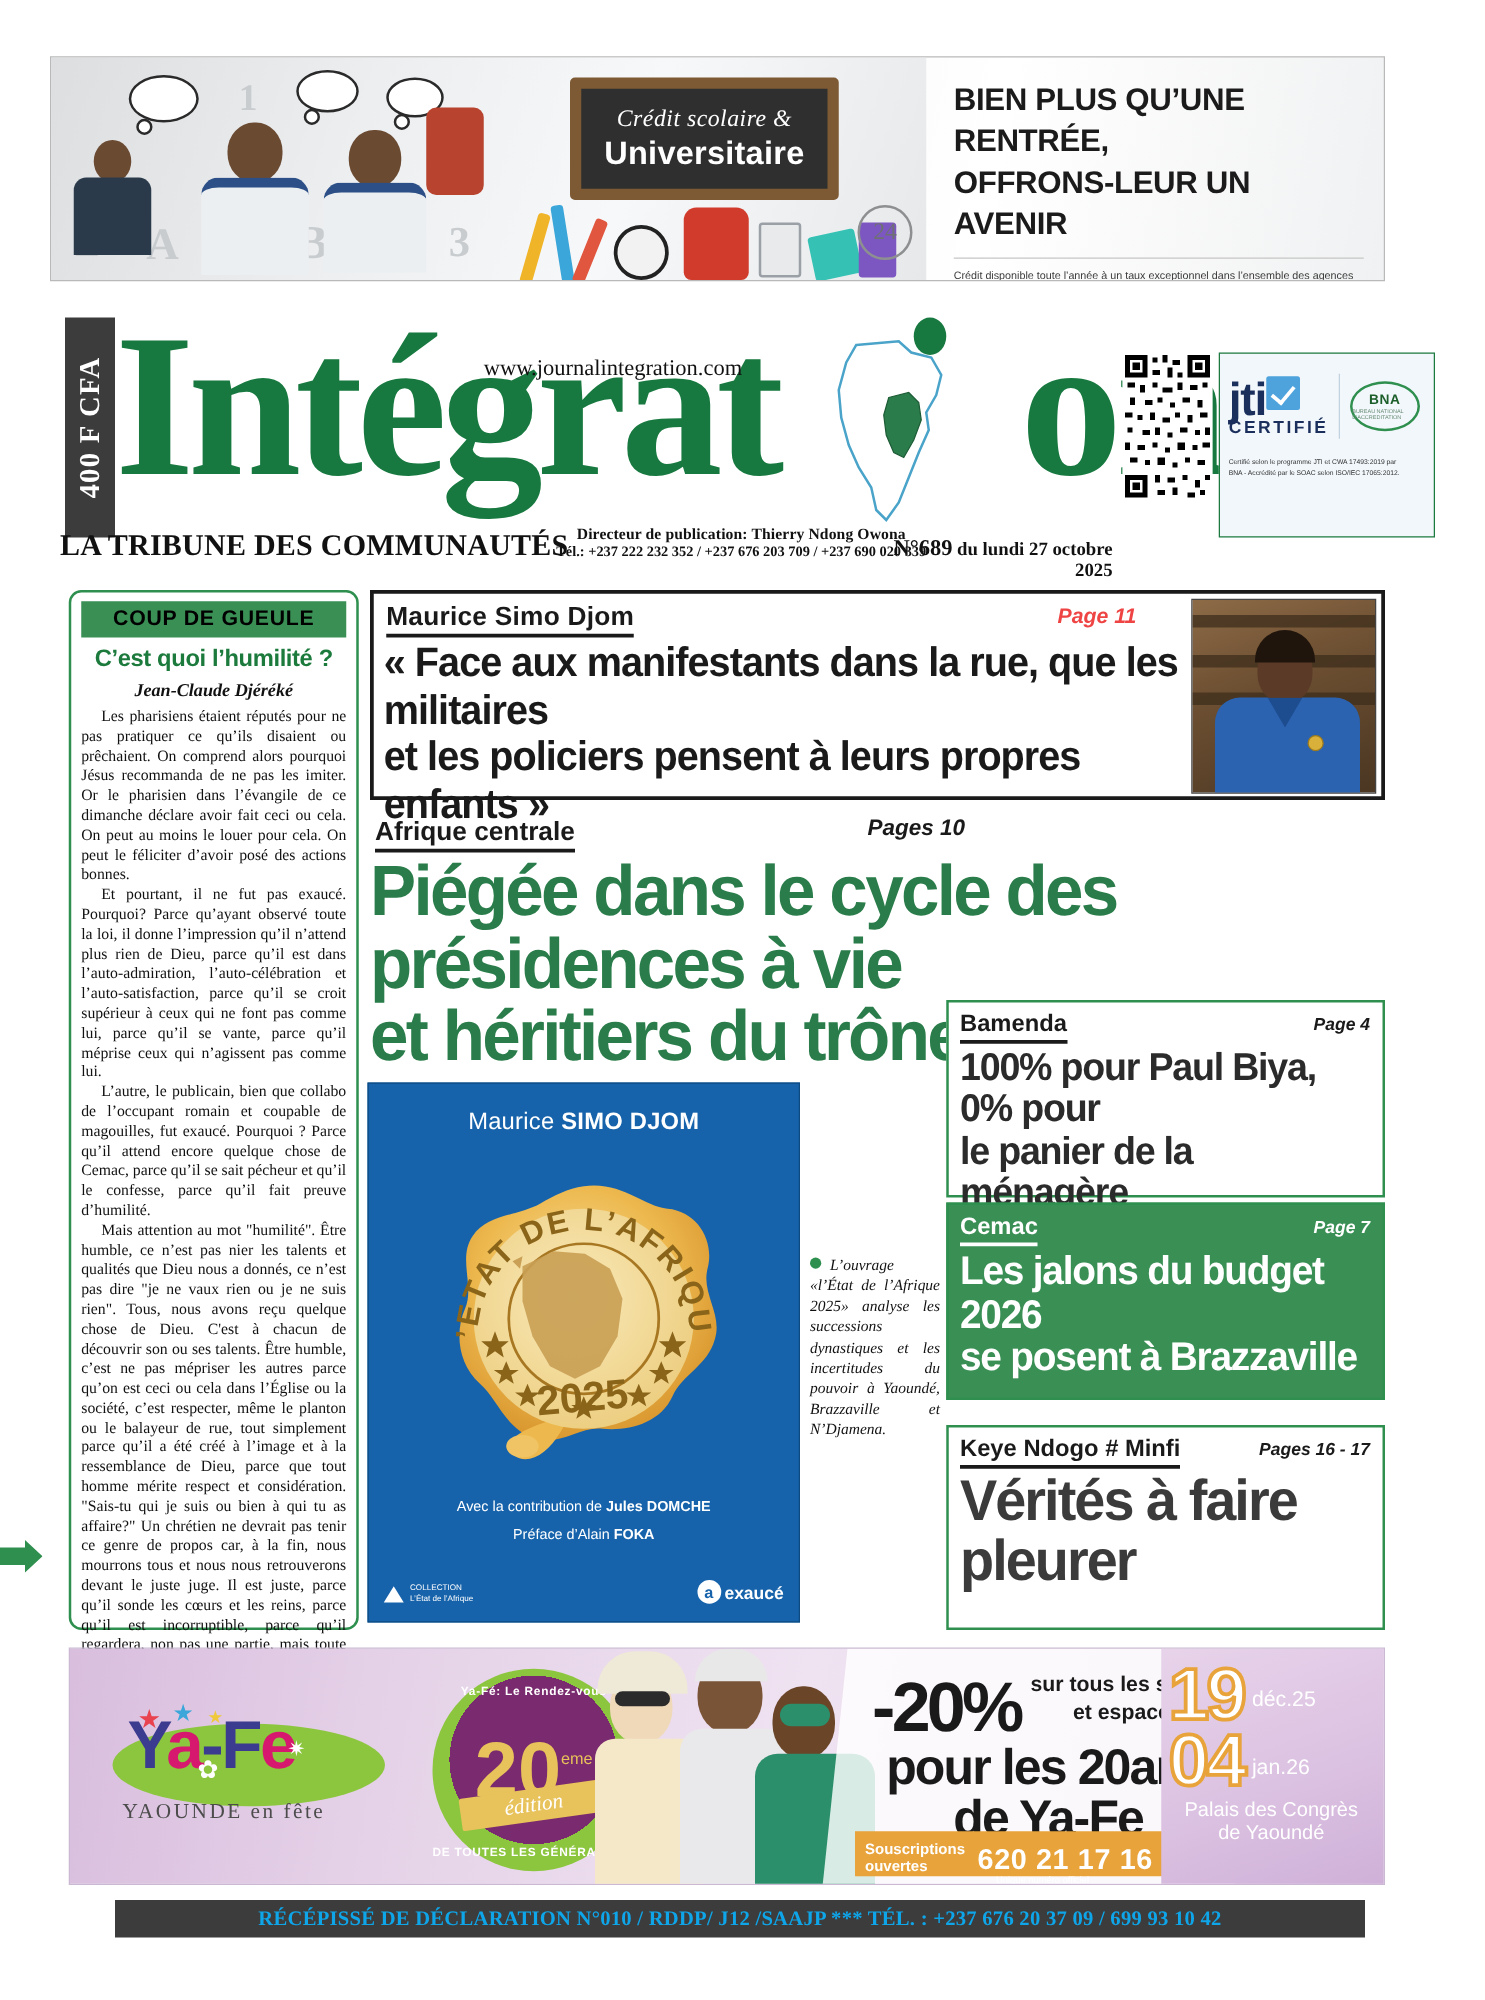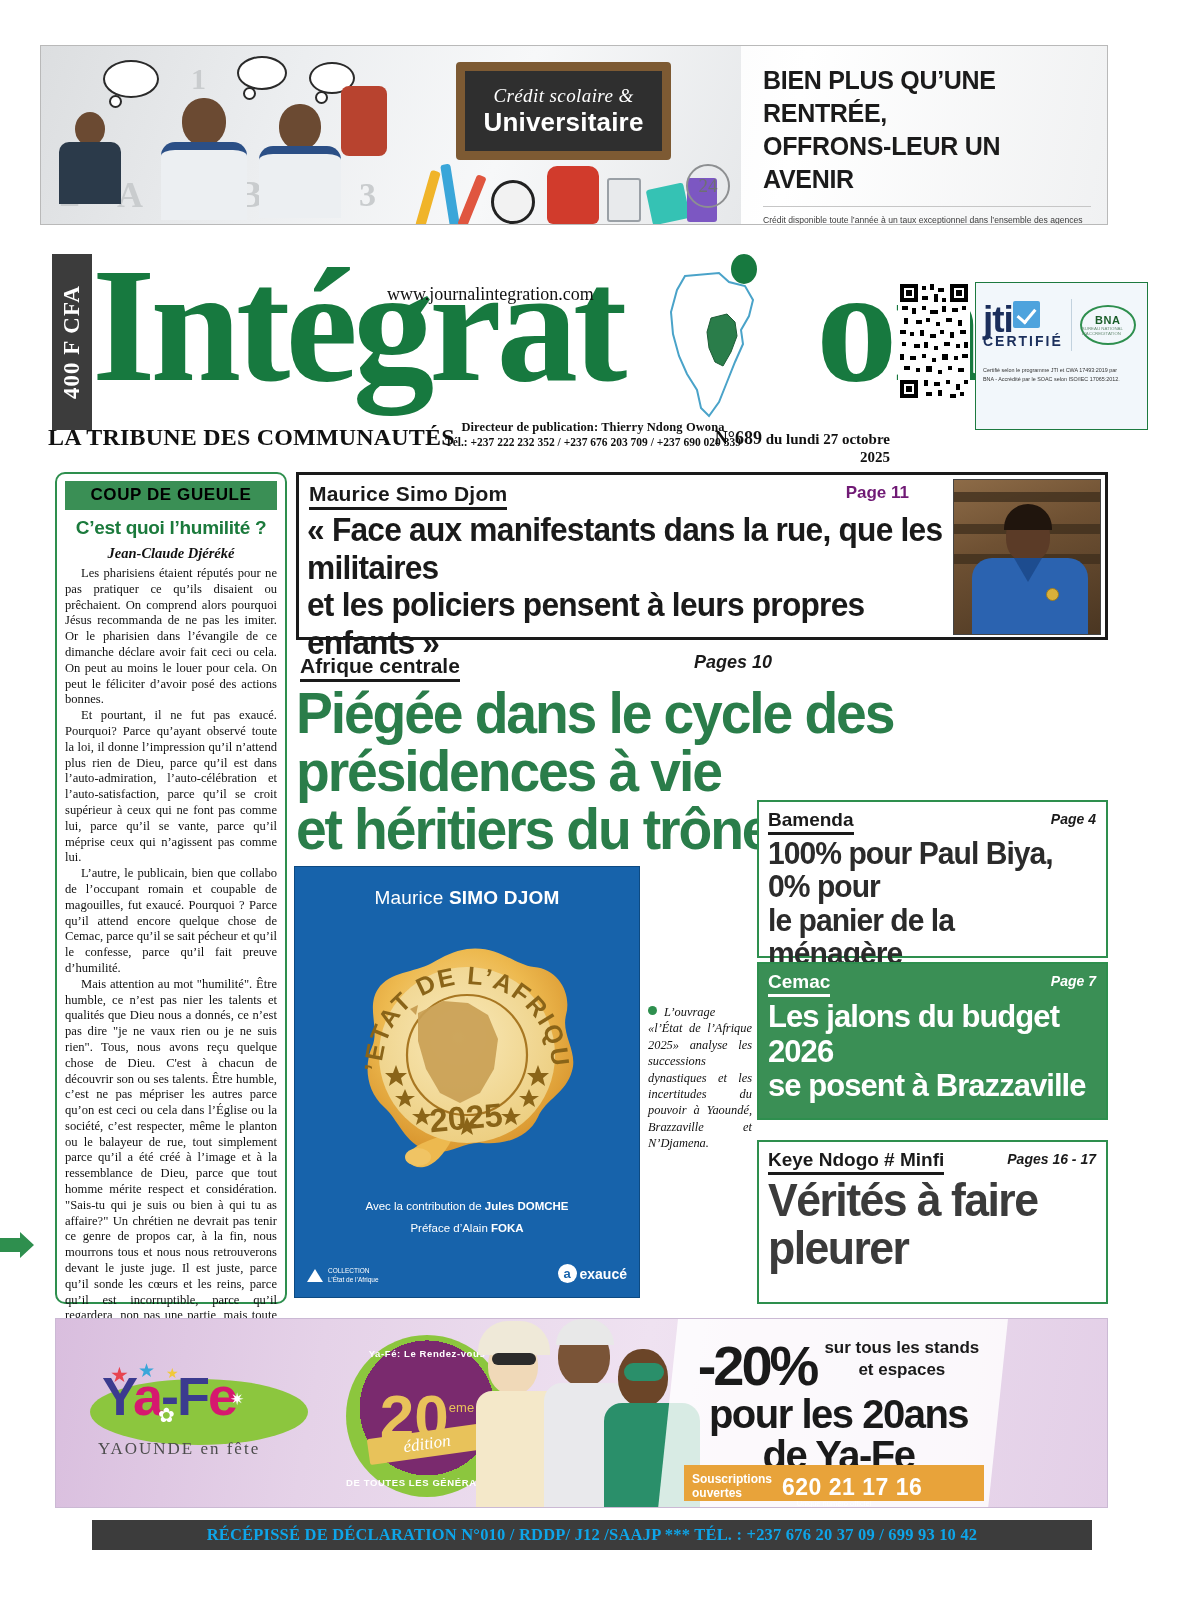--- a/index.html
+++ b/index.html
@@ -144,22 +144,22 @@
     position:absolute; left:296px; top:472px; width:812px; height:168px;
     border:3px solid #1a1a1a; background:#fff;
   }
   .msd-kicker {
     position:absolute; left:10px; top:7px;
     font-family:"Liberation Sans",sans-serif; font-weight:700; font-size:21px;
     color:#1a1a1a; border-bottom:3px solid #1a1a1a; padding-bottom:1px; letter-spacing:.2px;
   }
   .msd-page {
     position:absolute; right:196px; top:8px;
-    font-family:"Liberation Sans",sans-serif; font-weight:700;
-    font-size:17px; color:#701a75;
+    font-family:"Liberation Sans",sans-serif; font-style:italic; font-weight:700;
+    font-size:17px; color:#ef4444;
   }
   .msd-head {
     position:absolute; left:8px; top:36px; width:676px;
     font-family:"Liberation Sans",sans-serif; font-weight:700; color:#1a1a1a;
     font-size:33px; line-height:1.14; letter-spacing:-.8px;
     transform: scaleX(.96); transform-origin:left top;
   }
   .msd-photo {
     position:absolute; right:4px; top:4px; width:148px; height:156px;
     border:1px solid #444; overflow:hidden;
@@ -689,17 +689,31 @@
 
     <div class="yafe-souscr">
       <div class="ys-l">
         <div>Souscriptions</div>
         <div>ouvertes</div>
       </div>
       <div class="ys-n">620 21 17 16</div>
     </div>
     <div class="ys-u">Unique numéro officiel</div>
 
+    <div class="yafe-dates">
+      <div class="dline">
+        <span class="dnum">19</span>
+        <span class="dlab">déc.25</span>
+      </div>
+      <div class="dline">
+        <span class="dnum">04</span>
+        <span class="dlab">jan.26</span>
+      </div>
+      <div class="dplace">
+        <div>Palais des Congrès</div>
+        <div>de Yaoundé</div>
+      </div>
+    </div>
   </div>
 
   <div class="footer">RÉCÉPISSÉ DE DÉCLARATION N°010 / RDDP/ J12 /SAAJP *** TÉL. : +237 676 20 37 09 / 699 93 10 42</div>
 
 </div>
 
 </body></html>

